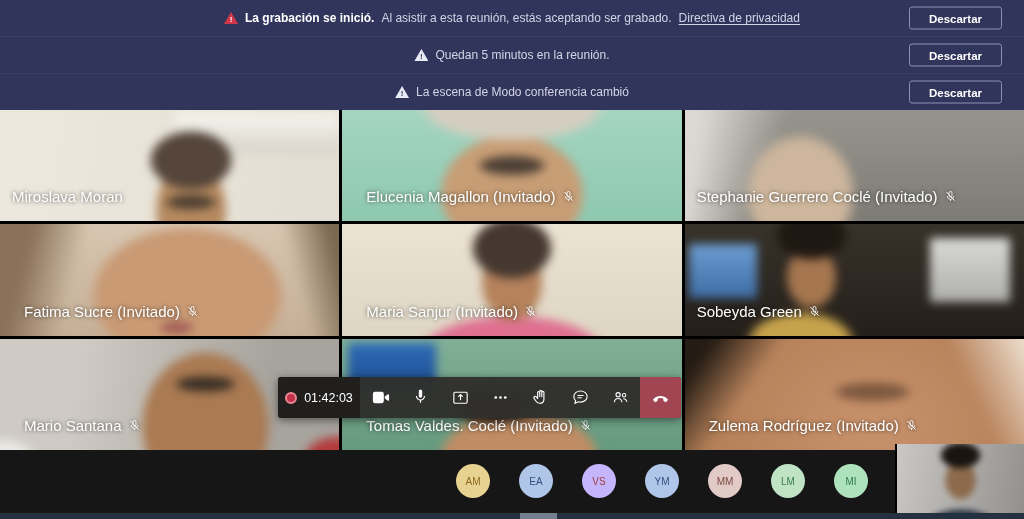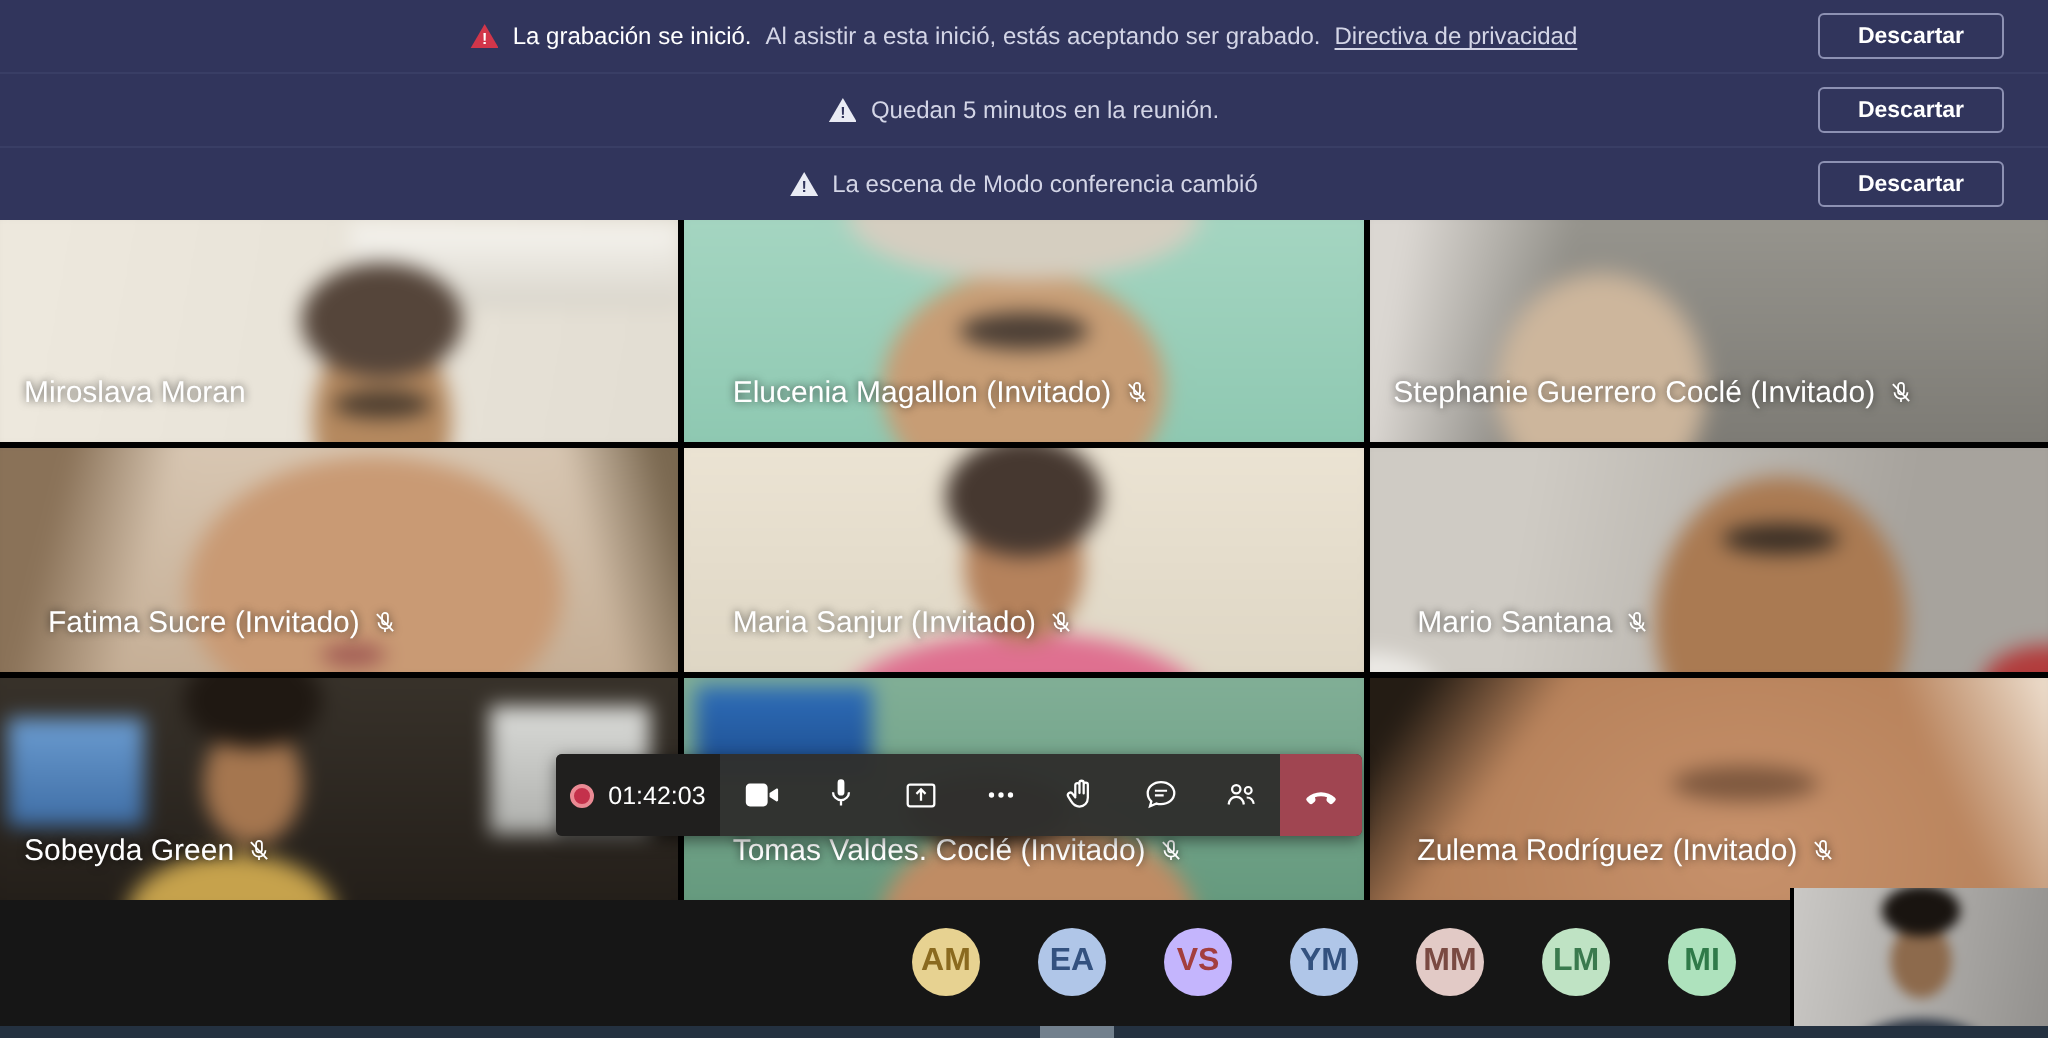--- a/index.html
+++ b/index.html
@@ -8,21 +8,21 @@
 
   
   .banners { position:absolute; top:0; left:0; width:1024px; height:110px; display:flex; flex-direction:column; }
   .banner { flex:1; background:#31355c; position:relative; display:flex; align-items:center; justify-content:center; }
   .banner + .banner { border-top:1px solid #43487077; }
   .banner-center { display:flex; align-items:center; gap:7px; color:#d3d5e6; font-size:12px; }
   .warn { width:14px; height:12px; clip-path:polygon(50% 0,100% 100%,0 100%); display:flex; align-items:flex-end; justify-content:center; flex:0 0 14px; }
   .warn::after { content:"!"; font-size:8px; font-weight:bold; line-height:9px; }
   .warn.red { background:#d2364a; } .warn.red::after { color:#fff; }
   .warn.white { background:#e9ebf4; } .warn.white::after { color:#31355c; }
-  .b-bold { color:#ffffff; font-weight:normal; }
+  .b-bold { color:#ffffff; font-weight:bold; }
   .b-link { text-decoration:underline; text-underline-offset:2px; cursor:pointer; }
   .b-link:empty, .b-bold:empty { display:none; }
   .dismiss { position:absolute; right:22px; top:50%; transform:translateY(-50%);
     width:93px; height:23px; background:transparent; border:1px solid #8d91b3; border-radius:3px;
     color:#fff; font-size:11.5px; font-weight:bold; font-family:inherit; cursor:pointer; }
 
   
   .grid { position:absolute; top:110px; left:0; width:1024px; height:340px;
     display:grid; grid-template-columns:1fr 1fr 1fr; grid-template-rows:1fr 1fr 1fr; gap:3px; background:#000; }
   .tile { position:relative; overflow:hidden; background:#222; }
@@ -89,41 +89,41 @@
   .rec { width:82px; background:rgba(32,31,30,.95); display:flex; align-items:center; justify-content:center; gap:7px;
     color:#fff; font-size:12.5px; }
   .dot { width:12px; height:12px; border-radius:50%; background:#c4314b; border:2px solid #ea8a94; }
   .cbtn { flex:1; display:flex; align-items:center; justify-content:center; background:transparent; border:none; cursor:pointer; }
   .hangup { width:41px; background:#a04551; display:flex; align-items:center; justify-content:center; border:none; cursor:pointer; }
 
   
   .bottom-strip { position:absolute; top:450px; left:0; width:1024px; height:69px; background:#161616; z-index:5; }
   .avatars { position:absolute; left:456px; top:14px; display:flex; gap:29px; }
   .avatar { width:34px; height:34px; border-radius:50%; display:flex; align-items:center; justify-content:center;
-    font-size:16px; font-weight:bold; cursor:pointer; }
+    font-size:10px; font-weight:normal; cursor:pointer; }
 
   .selfview { position:absolute; right:0; top:444px; width:129px; height:69px; z-index:6; overflow:hidden; border-left:2px solid #000; cursor:pointer; }
   .selfview .scene { filter:blur(3px); background:
     radial-gradient(ellipse 34px 22px at 50% 24%, #191410 55%, rgba(0,0,0,0) 60%),
     radial-gradient(ellipse 26px 32px at 50% 52%, #8d6a4c 55%, rgba(0,0,0,0) 62%),
     radial-gradient(ellipse 56px 28px at 50% 104%, #273140 58%, rgba(0,0,0,0) 63%),
     linear-gradient(100deg,#cfcdca,#8e8c89); }
 
   .hscroll { position:absolute; left:0; top:513px; width:1024px; height:6px; background:#243140; z-index:7; }
   .hthumb { position:absolute; left:520px; top:0; width:37px; height:6px; background:#72808d; }
 </style>
 </head>
 <body>
 
 <div class="banners">
   <div class="banner" style="background: rgb(49, 53, 92);">
     <div class="banner-center">
       <span class="warn red" style="background: rgb(210, 54, 74);"></span>
       <span class="b-bold">La grabación se inició.</span>
-      <span class="b-text">Al asistir a esta inició, estás aceptando ser grabado.</span>
+      <span class="b-text">Al asistir a esta reunión, estás aceptando ser grabado.</span>
       <span class="b-link">Directiva de privacidad</span>
     </div>
     <button class="dismiss">Descartar</button>
   </div>
   <div class="banner" style="background: rgb(49, 53, 92);">
     <div class="banner-center">
       <span class="warn white" style="background: rgb(233, 235, 244);"></span>
 
       <span class="b-text">Quedan 5 minutos en la reunión.</span>
 
@@ -190,36 +190,36 @@
     <div class="label">
       <span>Maria Sanjur (Invitado)</span>
       <svg class="micoff" width="13" height="13" viewBox="0 0 16 16">
           <rect x="6.2" y="1.8" width="3.6" height="7" rx="1.8" fill="none" stroke="#fff" stroke-width="1.1"></rect>
           <path d="M4 7.5a4 4 0 0 0 8 0" fill="none" stroke="#fff" stroke-width="1.1"></path>
           <line x1="8" y1="11.5" x2="8" y2="13.5" stroke="#fff" stroke-width="1.1"></line>
           <line x1="3" y1="2.5" x2="13" y2="13" stroke="#fff" stroke-width="1.2"></line>
         </svg>
     </div>
   </div>
+  <div class="tile t7 c1">
+    <div class="scene"></div>
+    <div class="label">
+      <span>Sobeyda Green</span>
+      <svg class="micoff" width="13" height="13" viewBox="0 0 16 16">
+          <rect x="6.2" y="1.8" width="3.6" height="7" rx="1.8" fill="none" stroke="#fff" stroke-width="1.1"></rect>
+          <path d="M4 7.5a4 4 0 0 0 8 0" fill="none" stroke="#fff" stroke-width="1.1"></path>
+          <line x1="8" y1="11.5" x2="8" y2="13.5" stroke="#fff" stroke-width="1.1"></line>
+          <line x1="3" y1="2.5" x2="13" y2="13" stroke="#fff" stroke-width="1.2"></line>
+        </svg>
+    </div>
+  </div>
   <div class="tile t6">
     <div class="scene"></div>
     <div class="label">
       <span>Mario Santana</span>
-      <svg class="micoff" width="13" height="13" viewBox="0 0 16 16">
-          <rect x="6.2" y="1.8" width="3.6" height="7" rx="1.8" fill="none" stroke="#fff" stroke-width="1.1"></rect>
-          <path d="M4 7.5a4 4 0 0 0 8 0" fill="none" stroke="#fff" stroke-width="1.1"></path>
-          <line x1="8" y1="11.5" x2="8" y2="13.5" stroke="#fff" stroke-width="1.1"></line>
-          <line x1="3" y1="2.5" x2="13" y2="13" stroke="#fff" stroke-width="1.2"></line>
-        </svg>
-    </div>
-  </div>
-  <div class="tile t7 c1">
-    <div class="scene"></div>
-    <div class="label">
-      <span>Sobeyda Green</span>
       <svg class="micoff" width="13" height="13" viewBox="0 0 16 16">
           <rect x="6.2" y="1.8" width="3.6" height="7" rx="1.8" fill="none" stroke="#fff" stroke-width="1.1"></rect>
           <path d="M4 7.5a4 4 0 0 0 8 0" fill="none" stroke="#fff" stroke-width="1.1"></path>
           <line x1="8" y1="11.5" x2="8" y2="13.5" stroke="#fff" stroke-width="1.1"></line>
           <line x1="3" y1="2.5" x2="13" y2="13" stroke="#fff" stroke-width="1.2"></line>
         </svg>
     </div>
   </div>
   <div class="tile t8">
     <div class="scene"></div>

